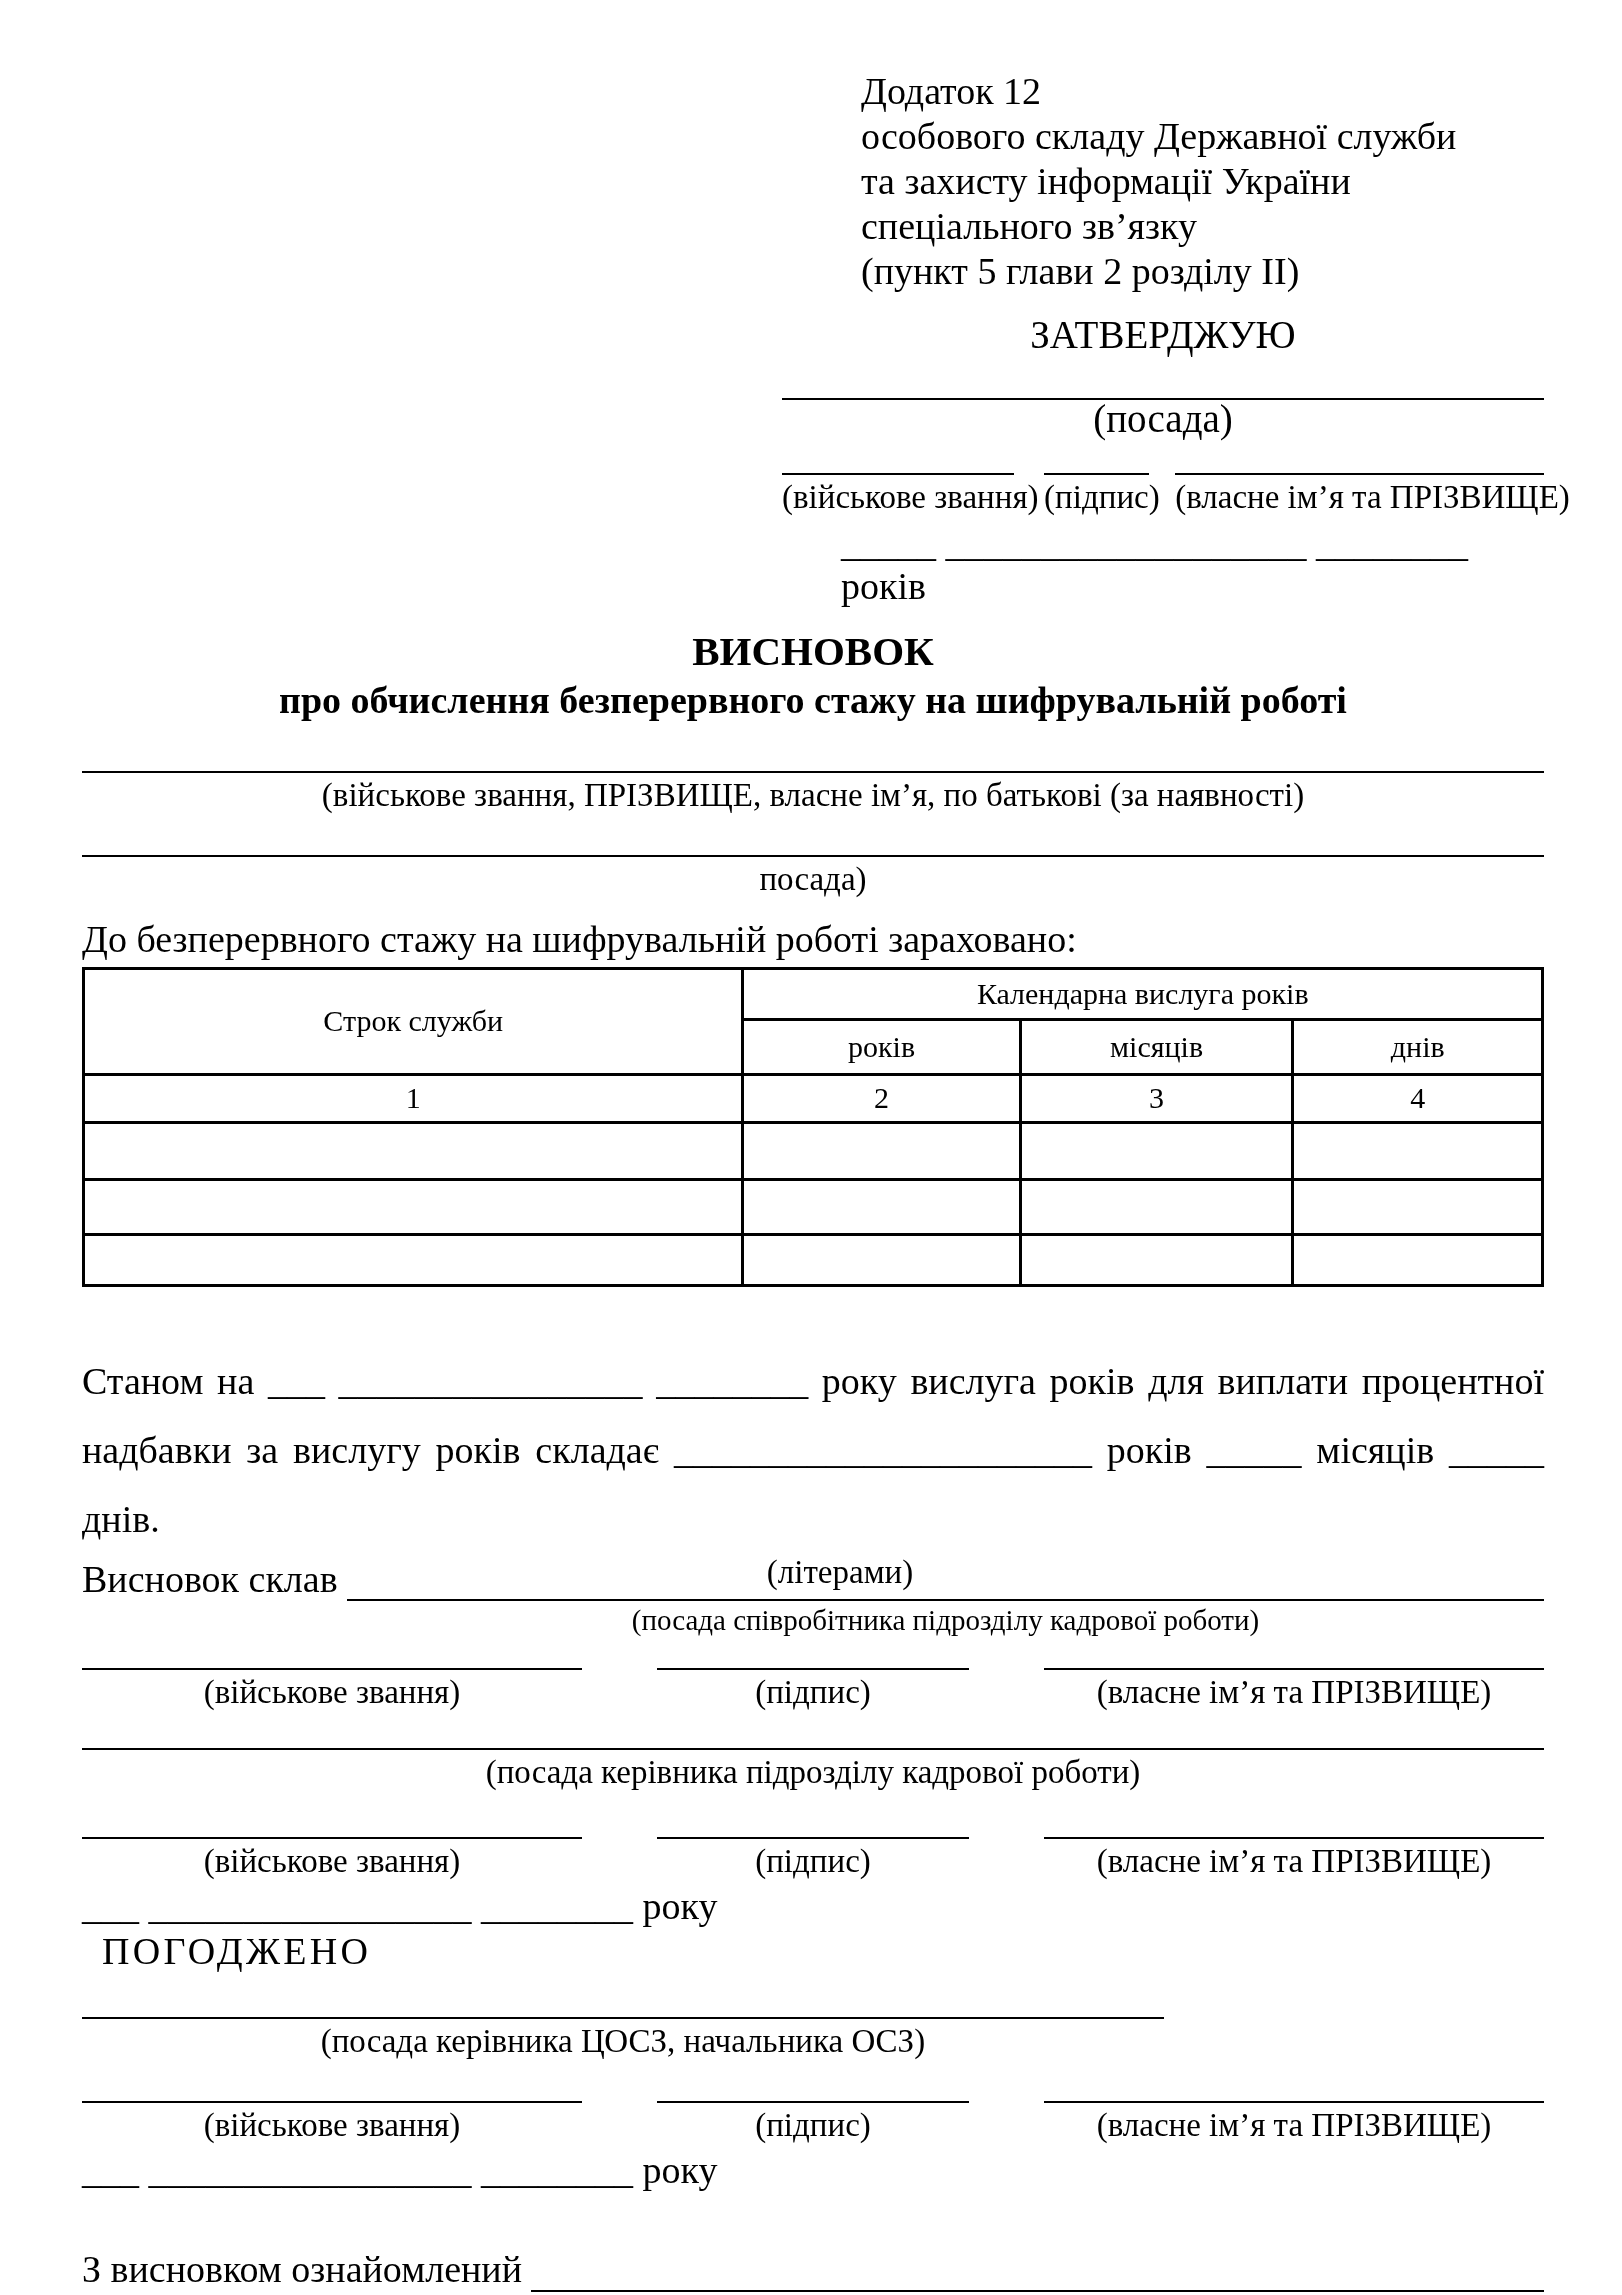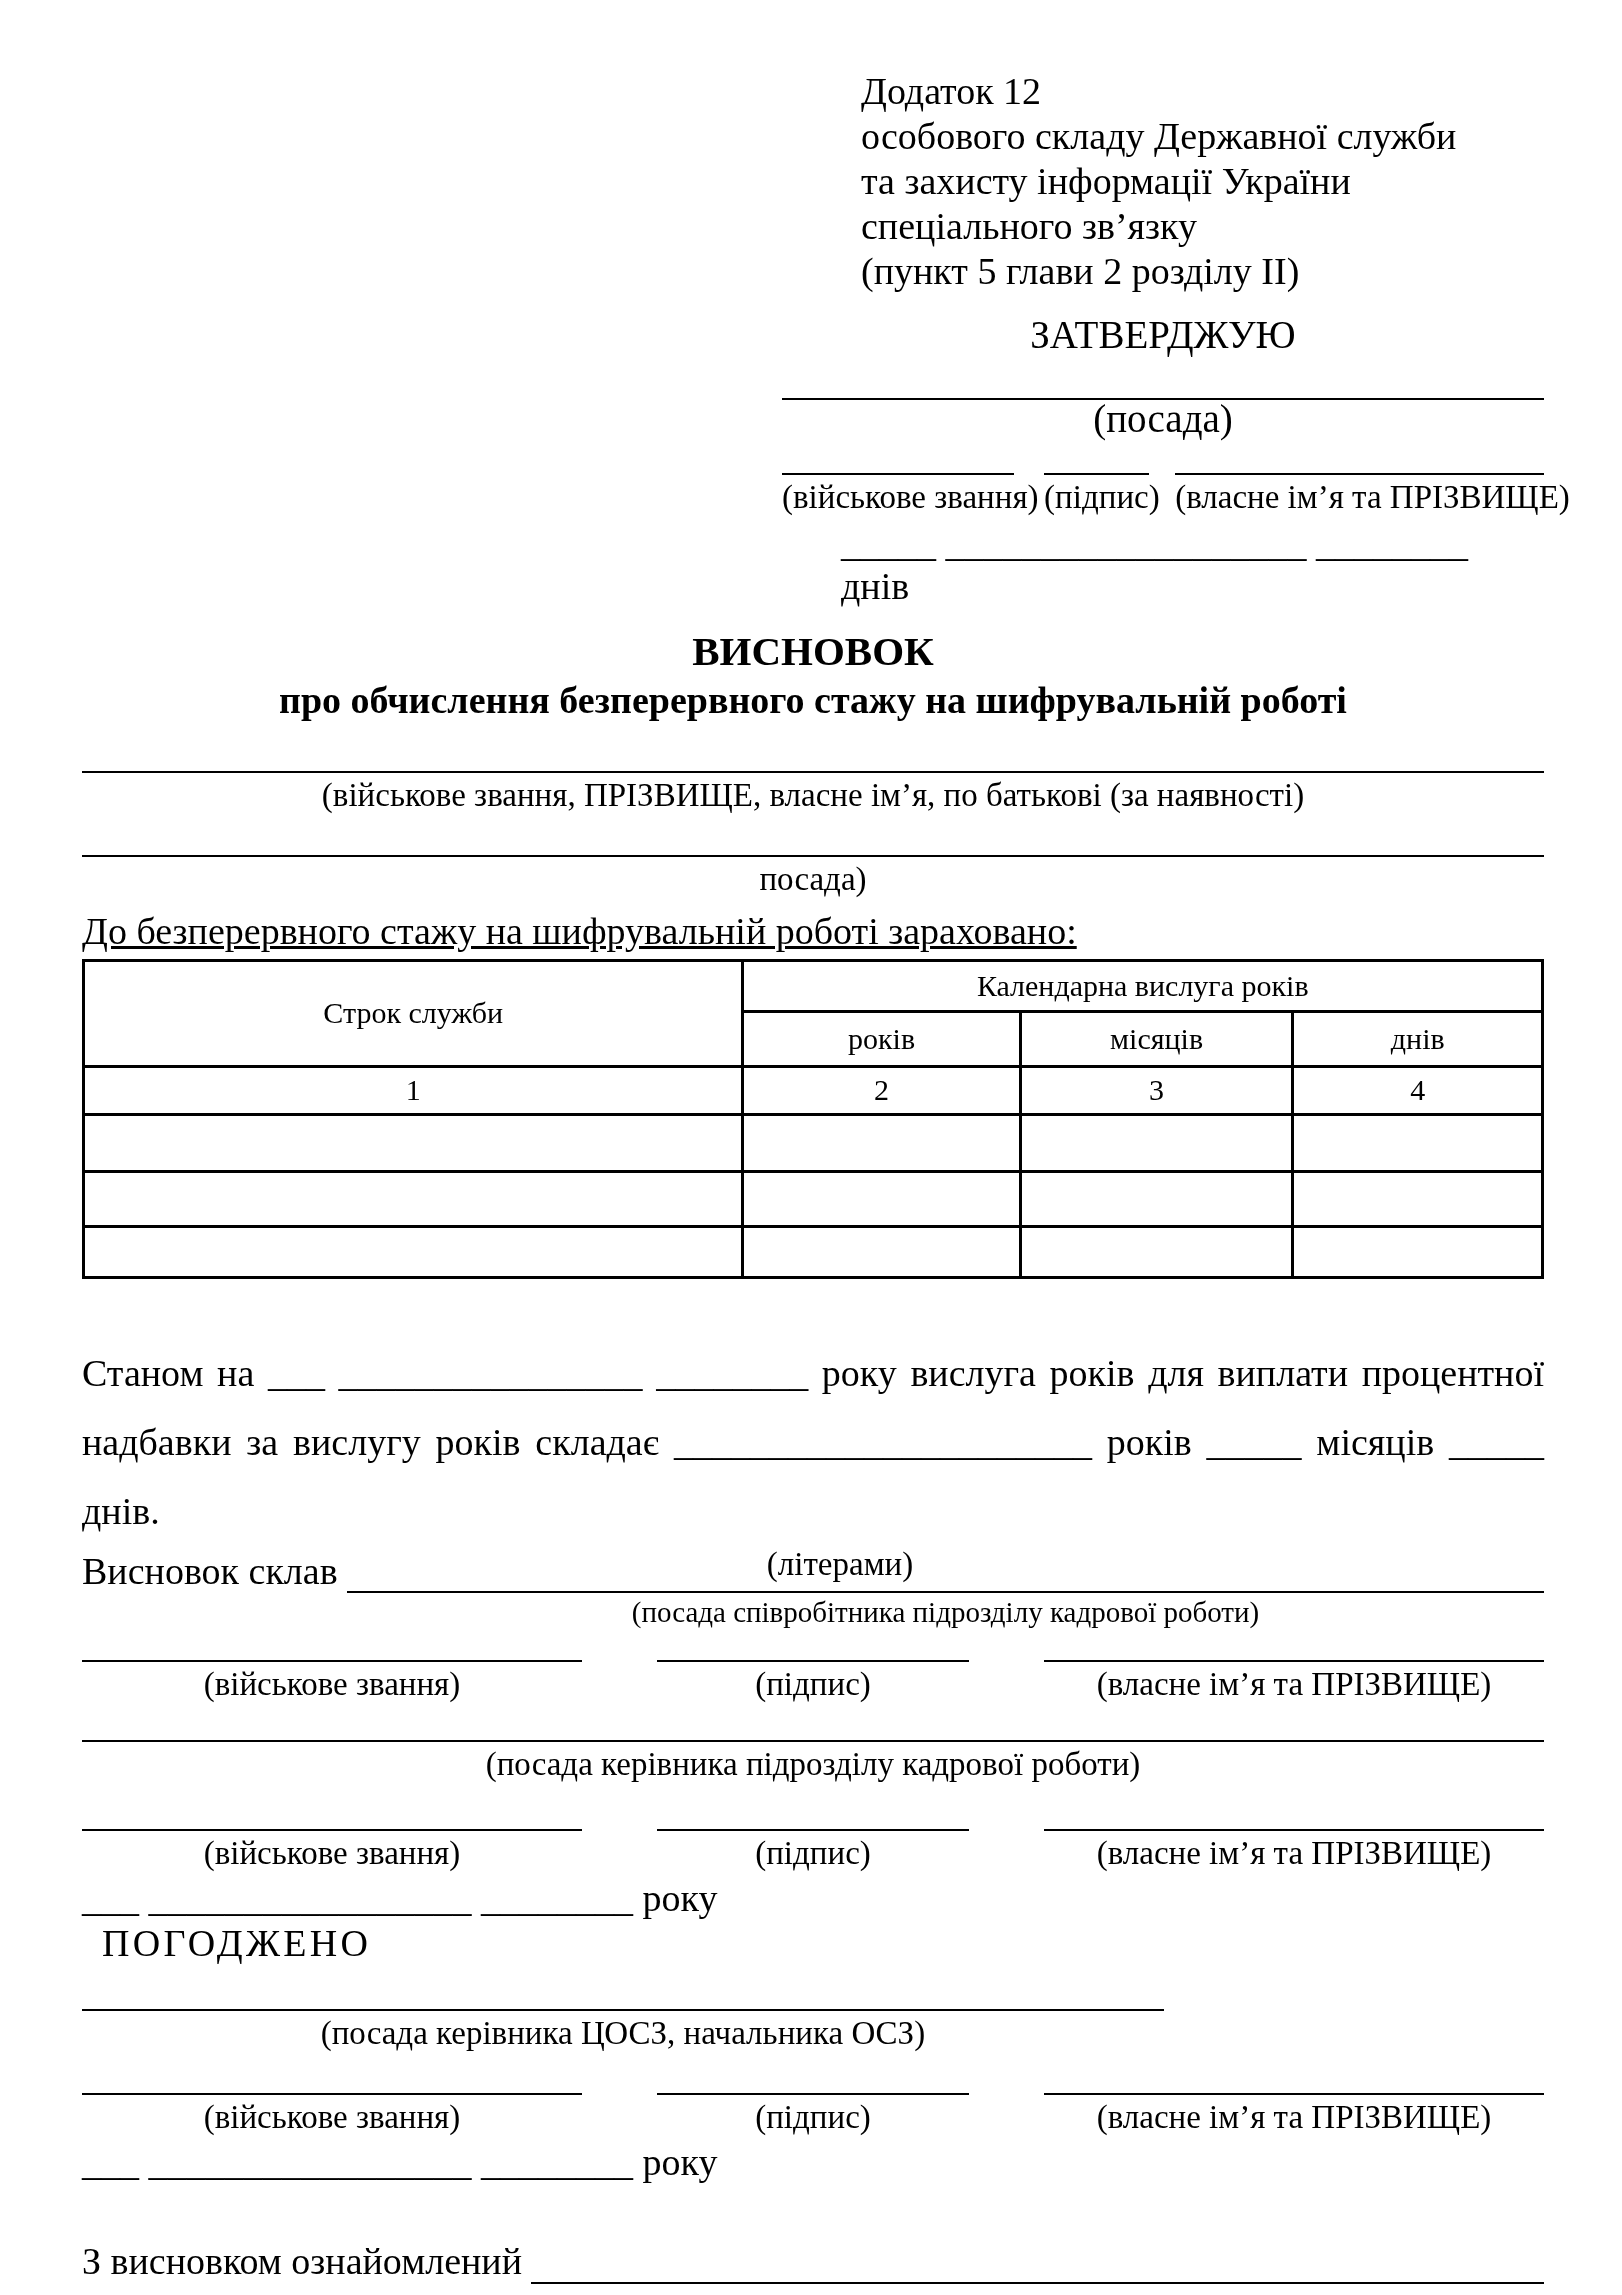--- a/index.html
+++ b/index.html
@@ -30,21 +30,21 @@
   .sig-line { height:0; border-bottom:2.6px solid #000; }
   .sig-lbl { text-align:center; font-size:33px; line-height:37px; margin-top:3.9px; white-space:nowrap; }
   .approve-date { padding-left:59px; margin-top:6.5px; line-height:43px; }
 
   .title { text-align:center; font-weight:bold; font-size:41px; line-height:47px; margin-top:19.6px; }
   .subtitle { text-align:center; font-weight:bold; font-size:38px; line-height:50px; }
 
   .rule-1 { margin-top:46px; }
   .rule-2 { margin-top:41px; }
   .rule-label { text-align:center; font-size:33px; line-height:37px; margin-top:3.9px; }
-  .intro { line-height:46px; margin-top:10px;text-decoration:underline; }
+  .intro { line-height:46px; margin-top:18px; }
 
   table.service { width:100%; border-collapse:collapse; margin-top:5.2px; table-layout:fixed; }
   table.service, table.service td, table.service th {
     border:3.3px solid #000;
   }
   table.service { border-width:3.9px;font-family:Liberation Serif, serif; }
   table.service td, table.service th {
     font-size:30px; font-weight:normal; text-align:center; vertical-align:middle; padding:0 6.5px;
   }
   col.c-term { width:45.2%; } col.c-y { width:19.0%; } col.c-m { width:18.7%; } col.c-d { width:17.1%; }
@@ -100,21 +100,21 @@
       <div class="c2">
         <div class="sig-line"></div>
         <div class="sig-lbl">(підпис)</div>
       </div>
       <div class="c3">
         <div class="sig-line"></div>
         <div class="sig-lbl">(власне ім’я та ПРІЗВИЩЕ)</div>
       </div>
     </div>
 
-    <div class="approve-date">_____ ___________________ ________ днів</div>
+    <div class="approve-date">_____ ___________________ ________ років</div>
   </div>
 
   <div class="title">ВИСНОВОК</div>
   <div class="subtitle">про обчислення безперервного стажу на шифрувальній роботі</div>
 
   <div class="rule rule-1"></div>
   <div class="rule-label">(військове звання, ПРІЗВИЩЕ, власне ім’я, по батькові (за наявності)</div>
 
   <div class="rule rule-2"></div>
   <div class="rule-label">посада)</div>

